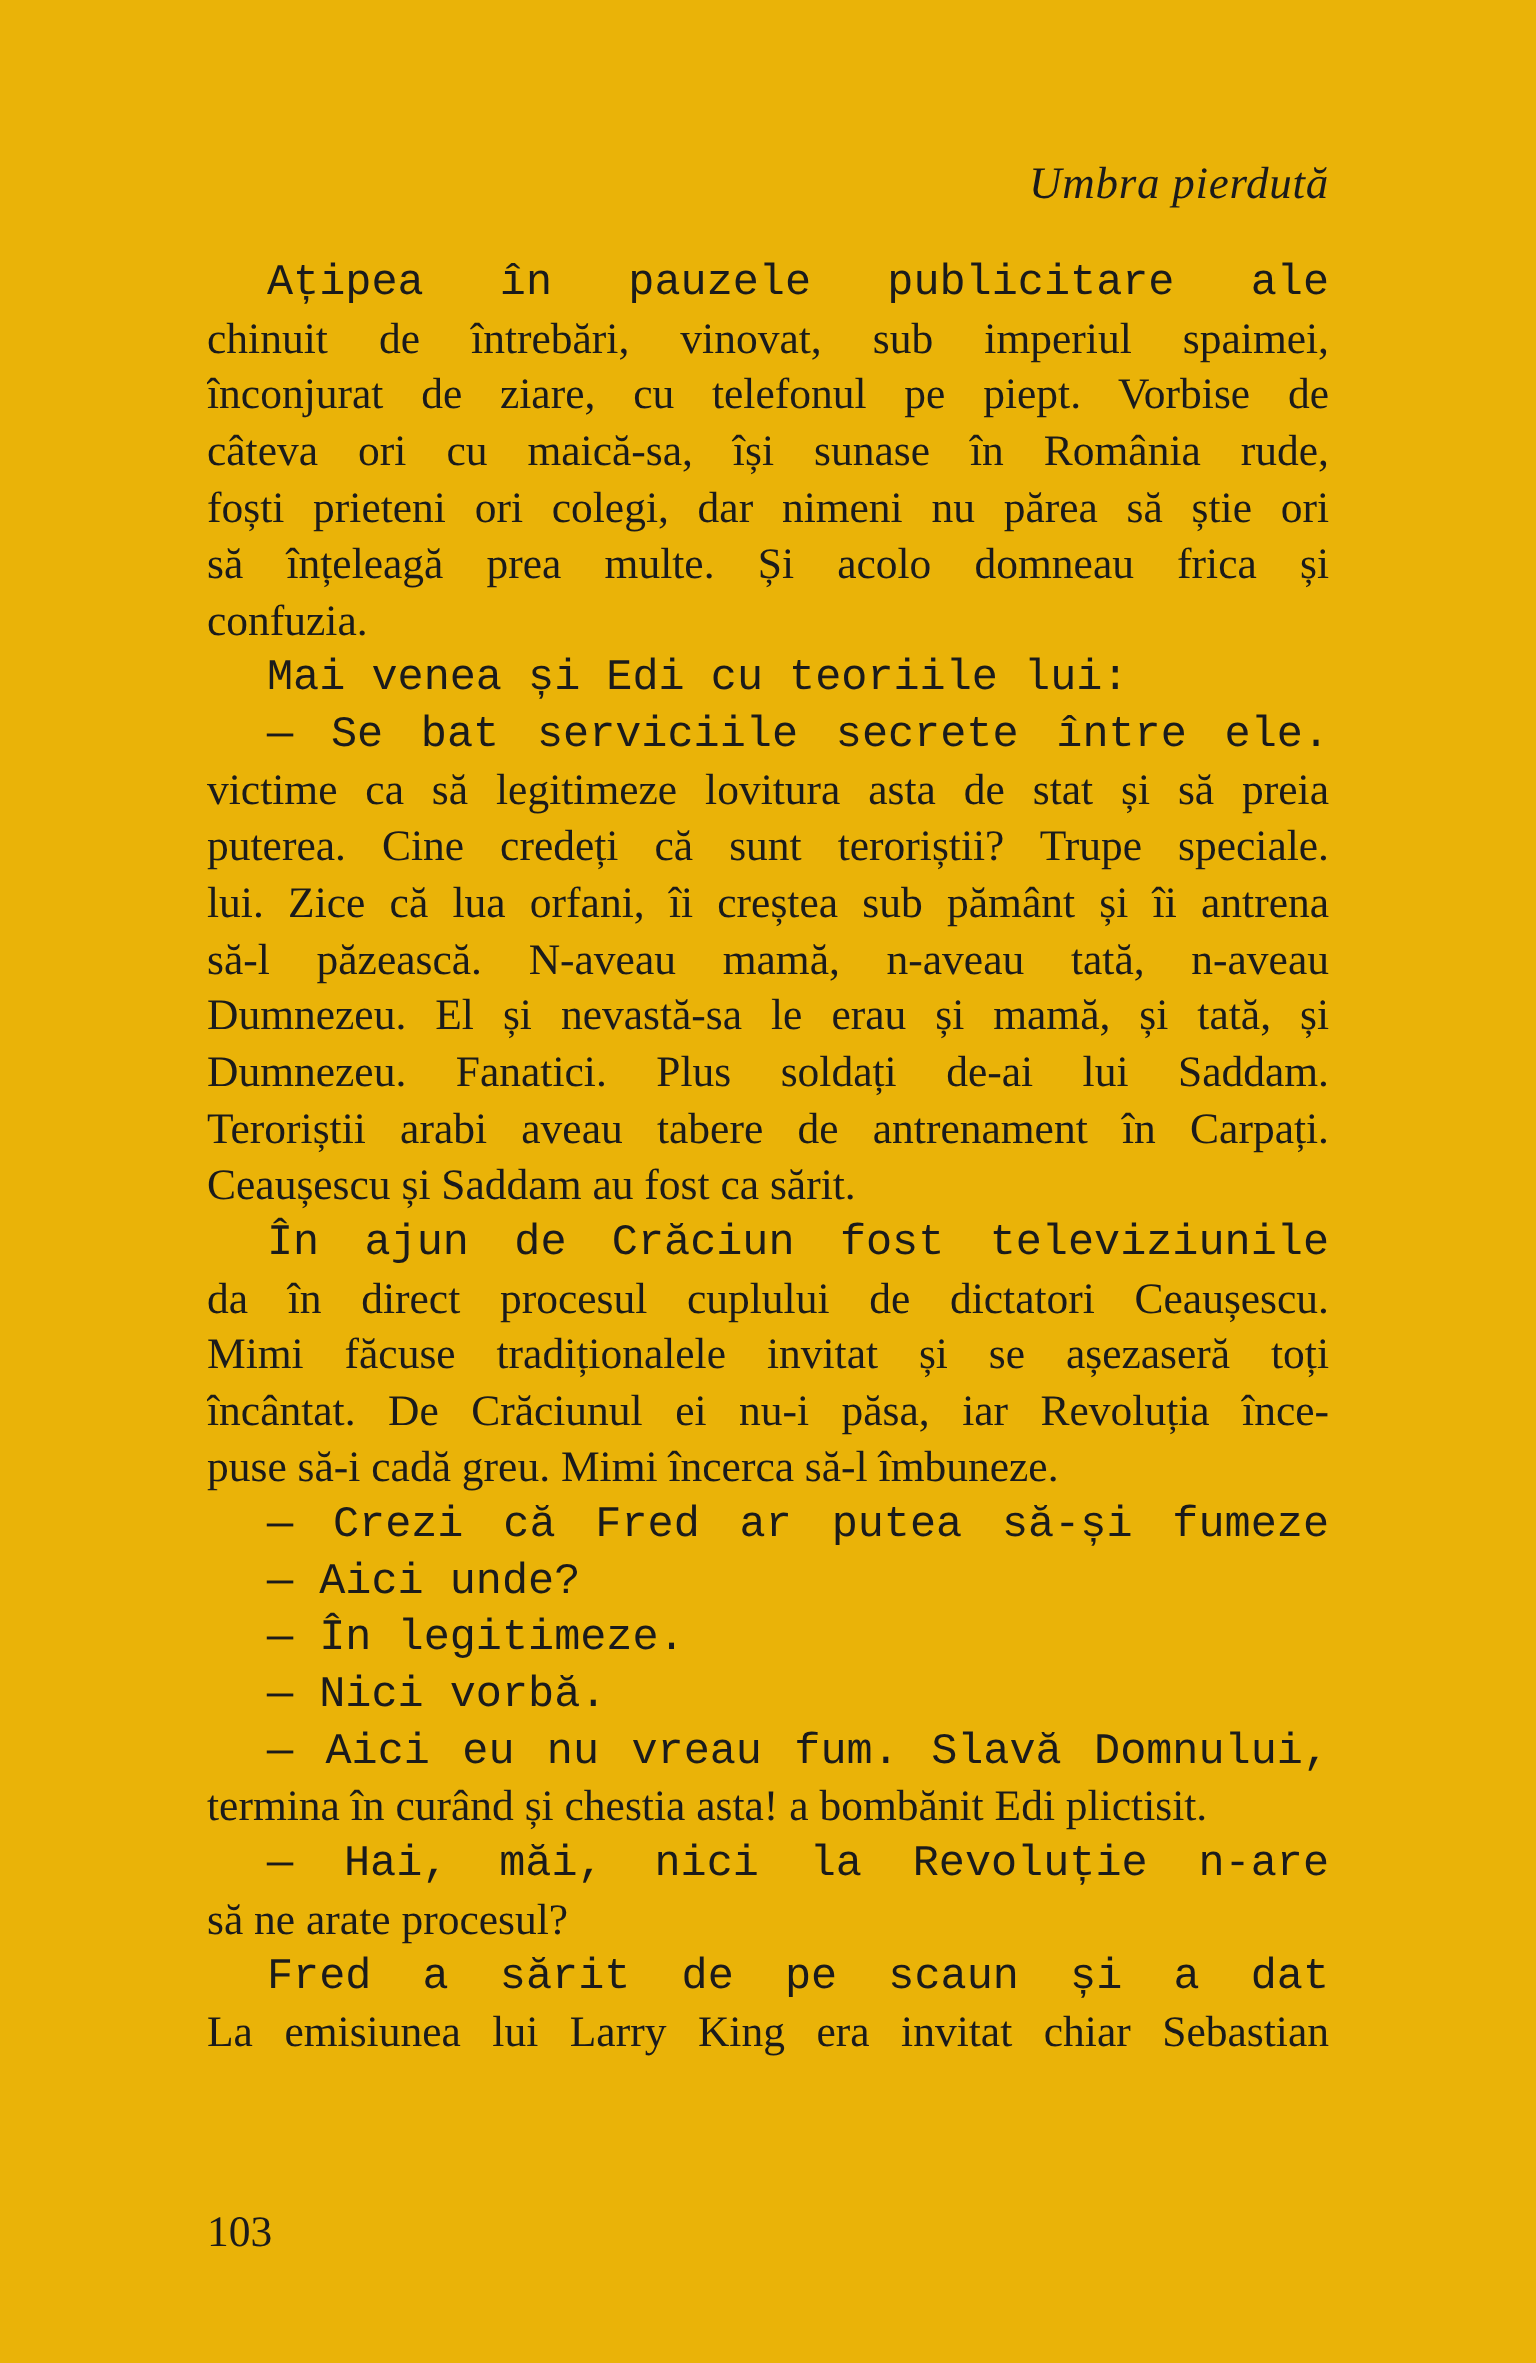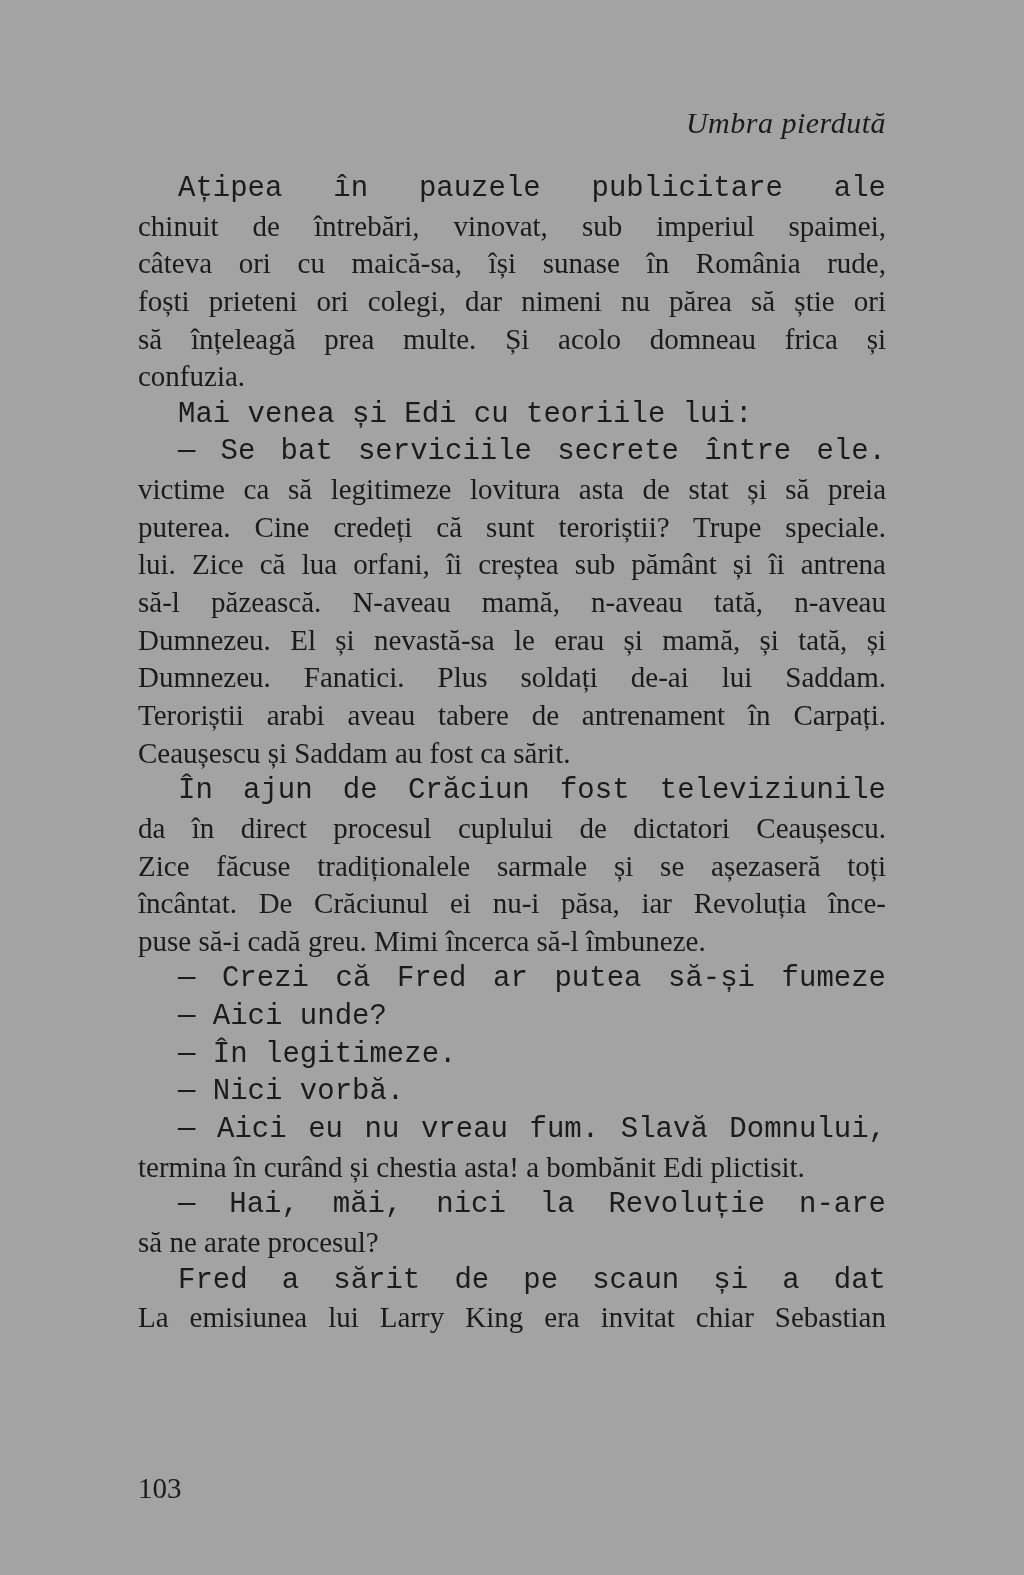--- a/index.html
+++ b/index.html
@@ -4,21 +4,21 @@
 <style>
   html, body {
     margin: 0;
     padding: 0;
     background: #ffffff;
   }
   .page {
     position: relative;
     width: 1024px;
     height: 1575px;
-    background: #a3a3a3;
+    background: #eab308;
     font-family: "Liberation Serif", "DejaVu Serif", serif;
     color: #1b1b1b;
     overflow: hidden;
   }
   .running-head {
     position: absolute;
     top: 106px;
     left: 138px;
     width: 748px;
     text-align: right;
@@ -66,20 +66,21 @@
 <body>
 
 <div class="page">
 
   <div class="running-head">Umbra pierdută</div>
 
   <div class="body-text">
       <div class="para">
         <div class="line first">Ațipea în pauzele publicitare ale canalelor de știri,</div>
         <div class="line">chinuit de întrebări, vinovat, sub imperiul spaimei,</div>
+        <div class="line">înconjurat de ziare, cu telefonul pe piept. Vorbise de</div>
         <div class="line">câteva ori cu maică-sa, își sunase în România rude,</div>
         <div class="line">foști prieteni ori colegi, dar nimeni nu părea să știe ori</div>
         <div class="line">să înțeleagă prea multe. Și acolo domneau frica și</div>
         <div class="line last">confuzia.</div>
       </div>
       <div class="para">
         <div class="line first last">Mai venea și Edi cu teoriile lui:</div>
       </div>
       <div class="para">
         <div class="line first">— Se bat serviciile secrete între ele. Au nevoie de</div>
@@ -88,21 +89,21 @@
         <div class="line">lui. Zice că lua orfani, îi creștea sub pământ și îi antrena</div>
         <div class="line">să-l păzească. N-aveau mamă, n-aveau tată, n-aveau</div>
         <div class="line">Dumnezeu. El și nevastă-sa le erau și mamă, și tată, și</div>
         <div class="line">Dumnezeu. Fanatici. Plus soldați de-ai lui Saddam.</div>
         <div class="line">Teroriștii arabi aveau tabere de antrenament în Carpați.</div>
         <div class="line last">Ceaușescu și Saddam au fost ca sărit.</div>
       </div>
       <div class="para">
         <div class="line first">În ajun de Crăciun fost televiziunile anunțau că vor</div>
         <div class="line">da în direct procesul cuplului de dictatori Ceaușescu.</div>
-        <div class="line">Zice făcuse tradiționalele sarmale și se așezaseră toți</div>
+        <div class="line">Mimi făcuse tradiționalele invitat și se așezaseră toți</div>
         <div class="line">încântat. De Crăciunul ei nu-i păsa, iar Revoluția înce-</div>
         <div class="line last">puse să-i cadă greu. Mimi încerca să-l îmbuneze.</div>
       </div>
       <div class="para">
         <div class="line first last">— Crezi că Fred ar putea să-și fumeze pipa aici?</div>
       </div>
       <div class="para">
         <div class="line first last">— Aici unde?</div>
       </div>
       <div class="para">

